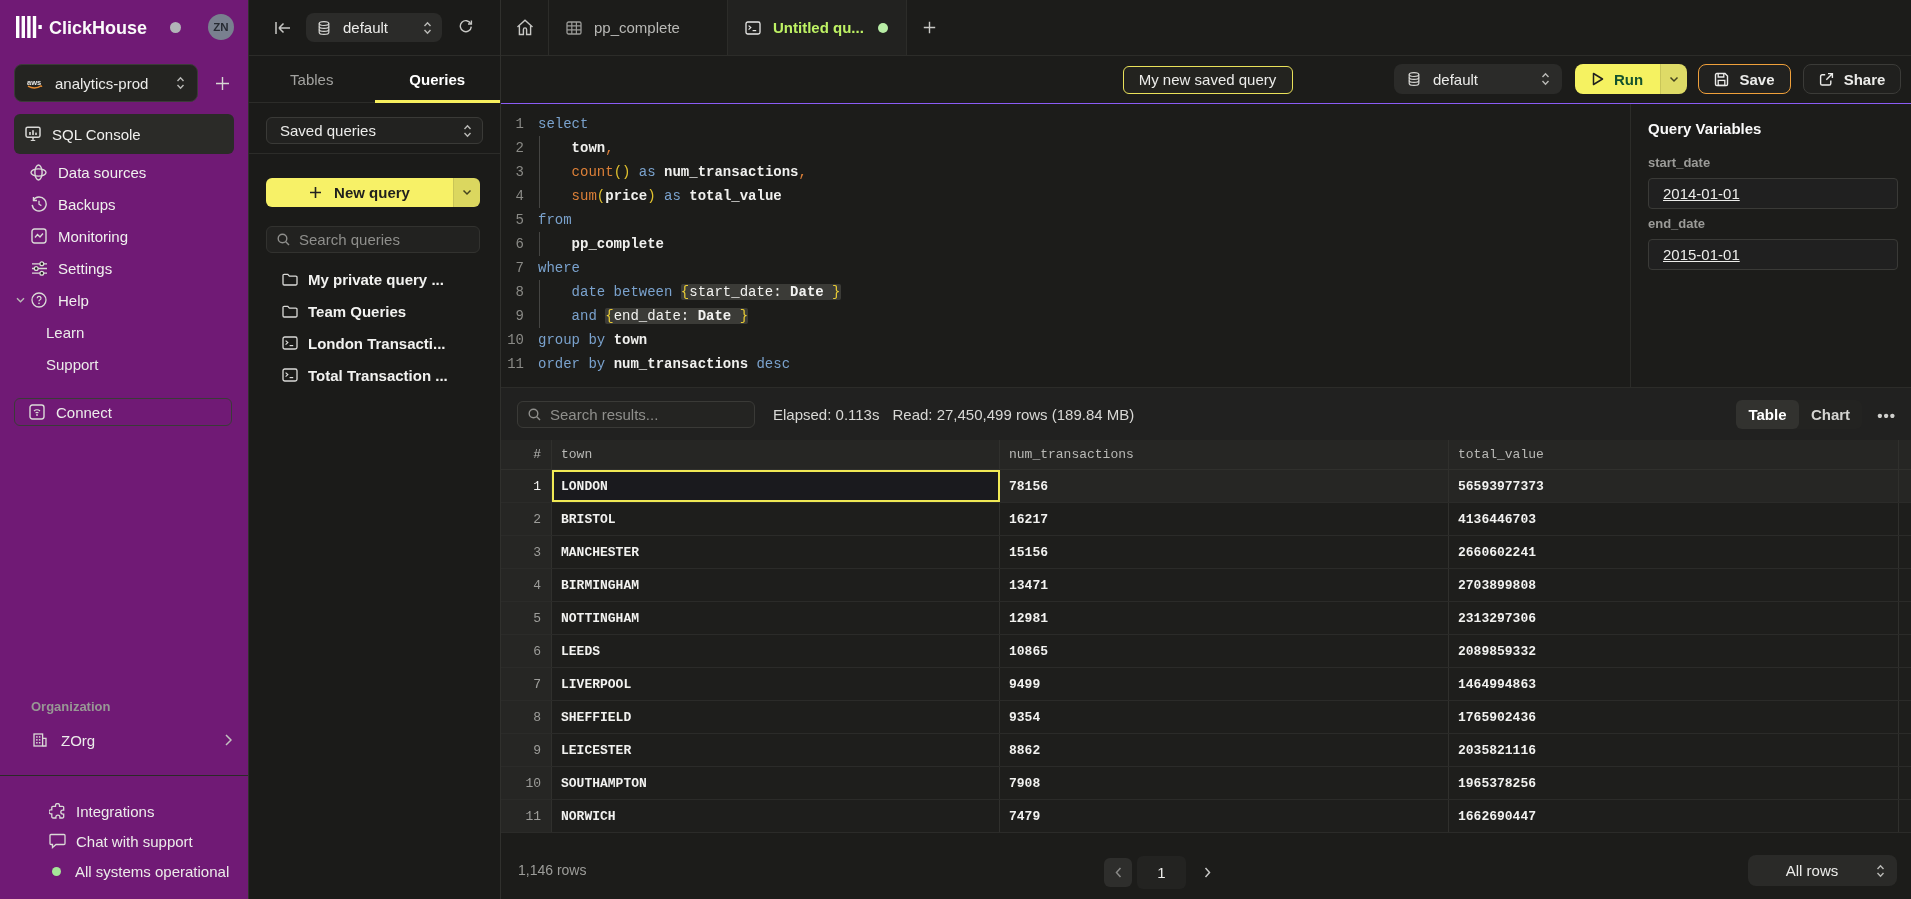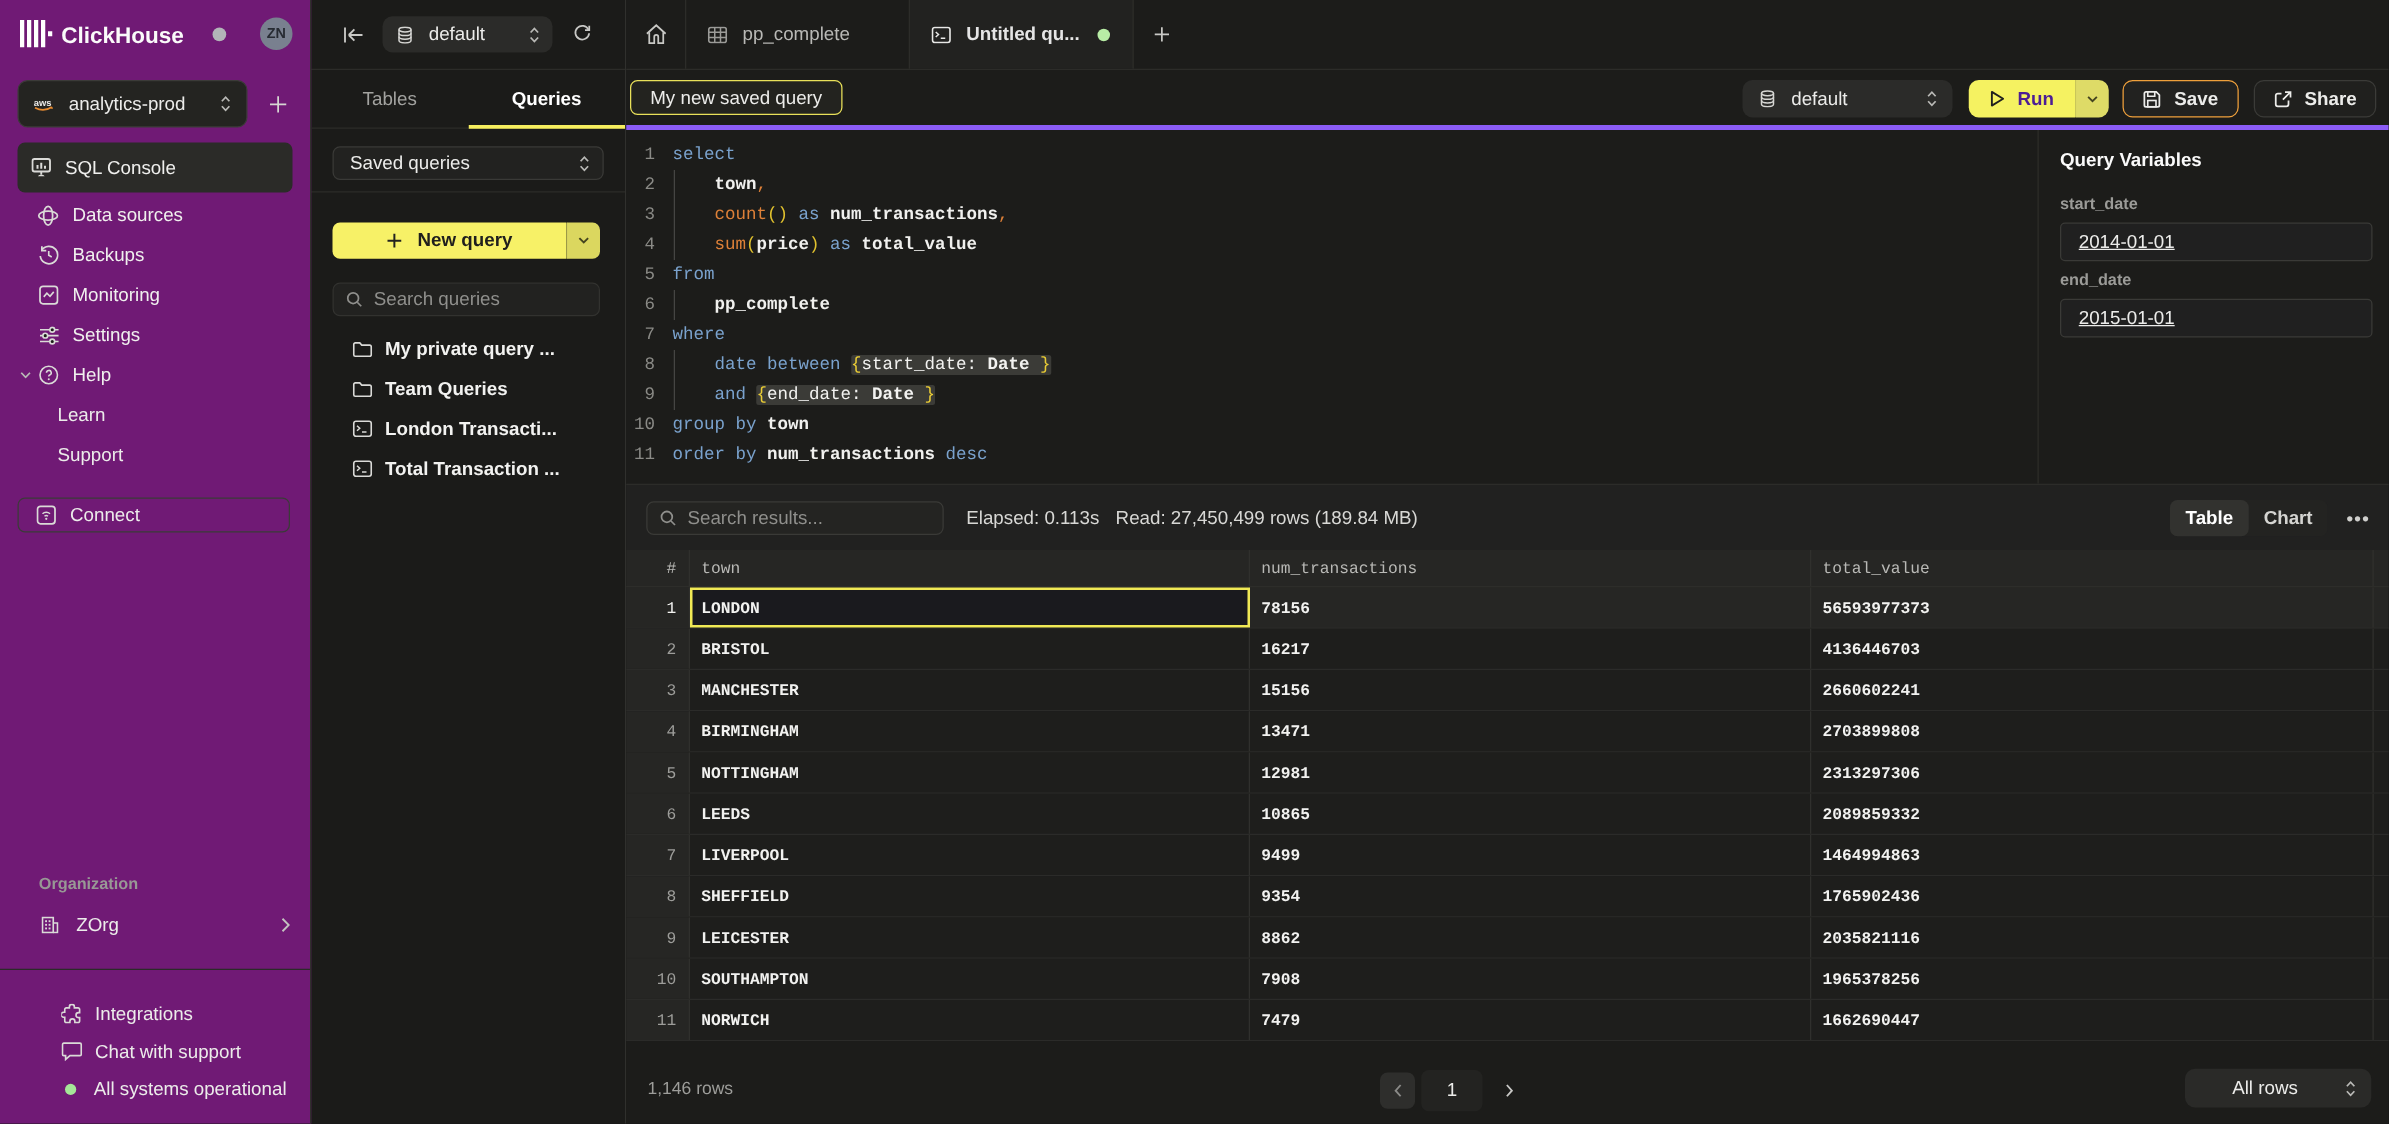--- a/index.html
+++ b/index.html
@@ -62,31 +62,31 @@
 .qlist { padding:10px 0 0 33px; }
 .qitem { height:32px; display:flex; align-items:center; font-size:15px; font-weight:bold; color:#f2f2f0; }
 .qitem .ic { width:17px; margin-right:9px; display:flex; }
 
 
 .main { flex:1; display:flex; flex-direction:column; background:#1c1c1a; }
 .top3 { height:56px; border-bottom:1px solid #2c2c29; display:flex; align-items:stretch; }
 .home-cell { width:48px; border-right:1px solid #2c2c29; display:flex; align-items:center; justify-content:center; }
 .ftab { width:179px; border-right:1px solid #2c2c29; display:flex; align-items:center; padding-left:17px; color:#b9b9b6; font-size:15px; }
 .ftab .txt { margin-left:12px; }
-.ftab.on { background:#222220; color:#e5e5e5; font-weight:bold; }
+.ftab.on { background:#222220; color:#bef264; font-weight:bold; }
 .tgdot { width:10px; height:10px; border-radius:50%; background:#b8eda5; margin-left:14px; }
 .plus-cell { display:flex; align-items:center; padding-left:16px; }
 
-.qhdr { height:48px; border-bottom:4px solid #8b5cf6; display:flex; align-items:center; position:relative; }
+.qhdr { height:48px; border-bottom:1px solid #8b5cf6; display:flex; align-items:center; position:relative;justify-content:center; }
 .qpill { margin-left:3px; width:170px; height:28px; background:#23231f; border:1.5px solid #e9e15a; border-radius:6px; display:flex; align-items:center; justify-content:center; font-size:15px; }
 .hdr-right { position:absolute; right:10px; top:8px; display:flex; align-items:center; }
 .db-sel2 { width:168px; height:30px; background:#2b2b29; border-radius:8px; display:flex; align-items:center; padding:0 12px 0 14px; }
 .db-sel2 .lbl { margin-left:13px; flex:1; font-size:15px; }
 .run-btn { margin-left:13px; display:flex; height:30px; }
-.run-main { width:85px; background:#f5f261; border-radius:8px 0 0 8px; display:flex; align-items:center; justify-content:center; color:#4c1d95; font-weight:bold; font-size:15px; }
+.run-main { width:85px; background:#f5f261; border-radius:8px 0 0 8px; display:flex; align-items:center; justify-content:center; color:#14532d; font-weight:bold; font-size:15px; }
 .run-dd { width:27px; background:#dedb67; border-radius:0 8px 8px 0; border-left:1px solid #c9c659; display:flex; align-items:center; justify-content:center; }
 .save-btn { margin-left:11px; width:93px; height:30px; background:#222220; border:1.5px solid #efa03b; border-radius:8px; display:flex; align-items:center; justify-content:center; font-weight:bold; font-size:15px; }
 .share-btn { margin-left:12px; width:98px; height:30px; background:#20201e; border:1px solid #3b3b38; border-radius:8px; display:flex; align-items:center; justify-content:center; font-weight:bold; font-size:15px; }
 .save-btn svg, .share-btn svg { margin-right:10px; }
 
 .edit-row { height:283px; display:flex; }
 .editor { flex:1; font-family:"Liberation Mono", monospace; font-size:14px; line-height:24px; padding-top:8px; position:relative; }
 .cl { display:flex; white-space:pre; position:relative; }
 .ln { width:23px; text-align:right; color:#8a8a86; flex:0 0 23px; }
 .code { margin-left:14px; position:relative; }

